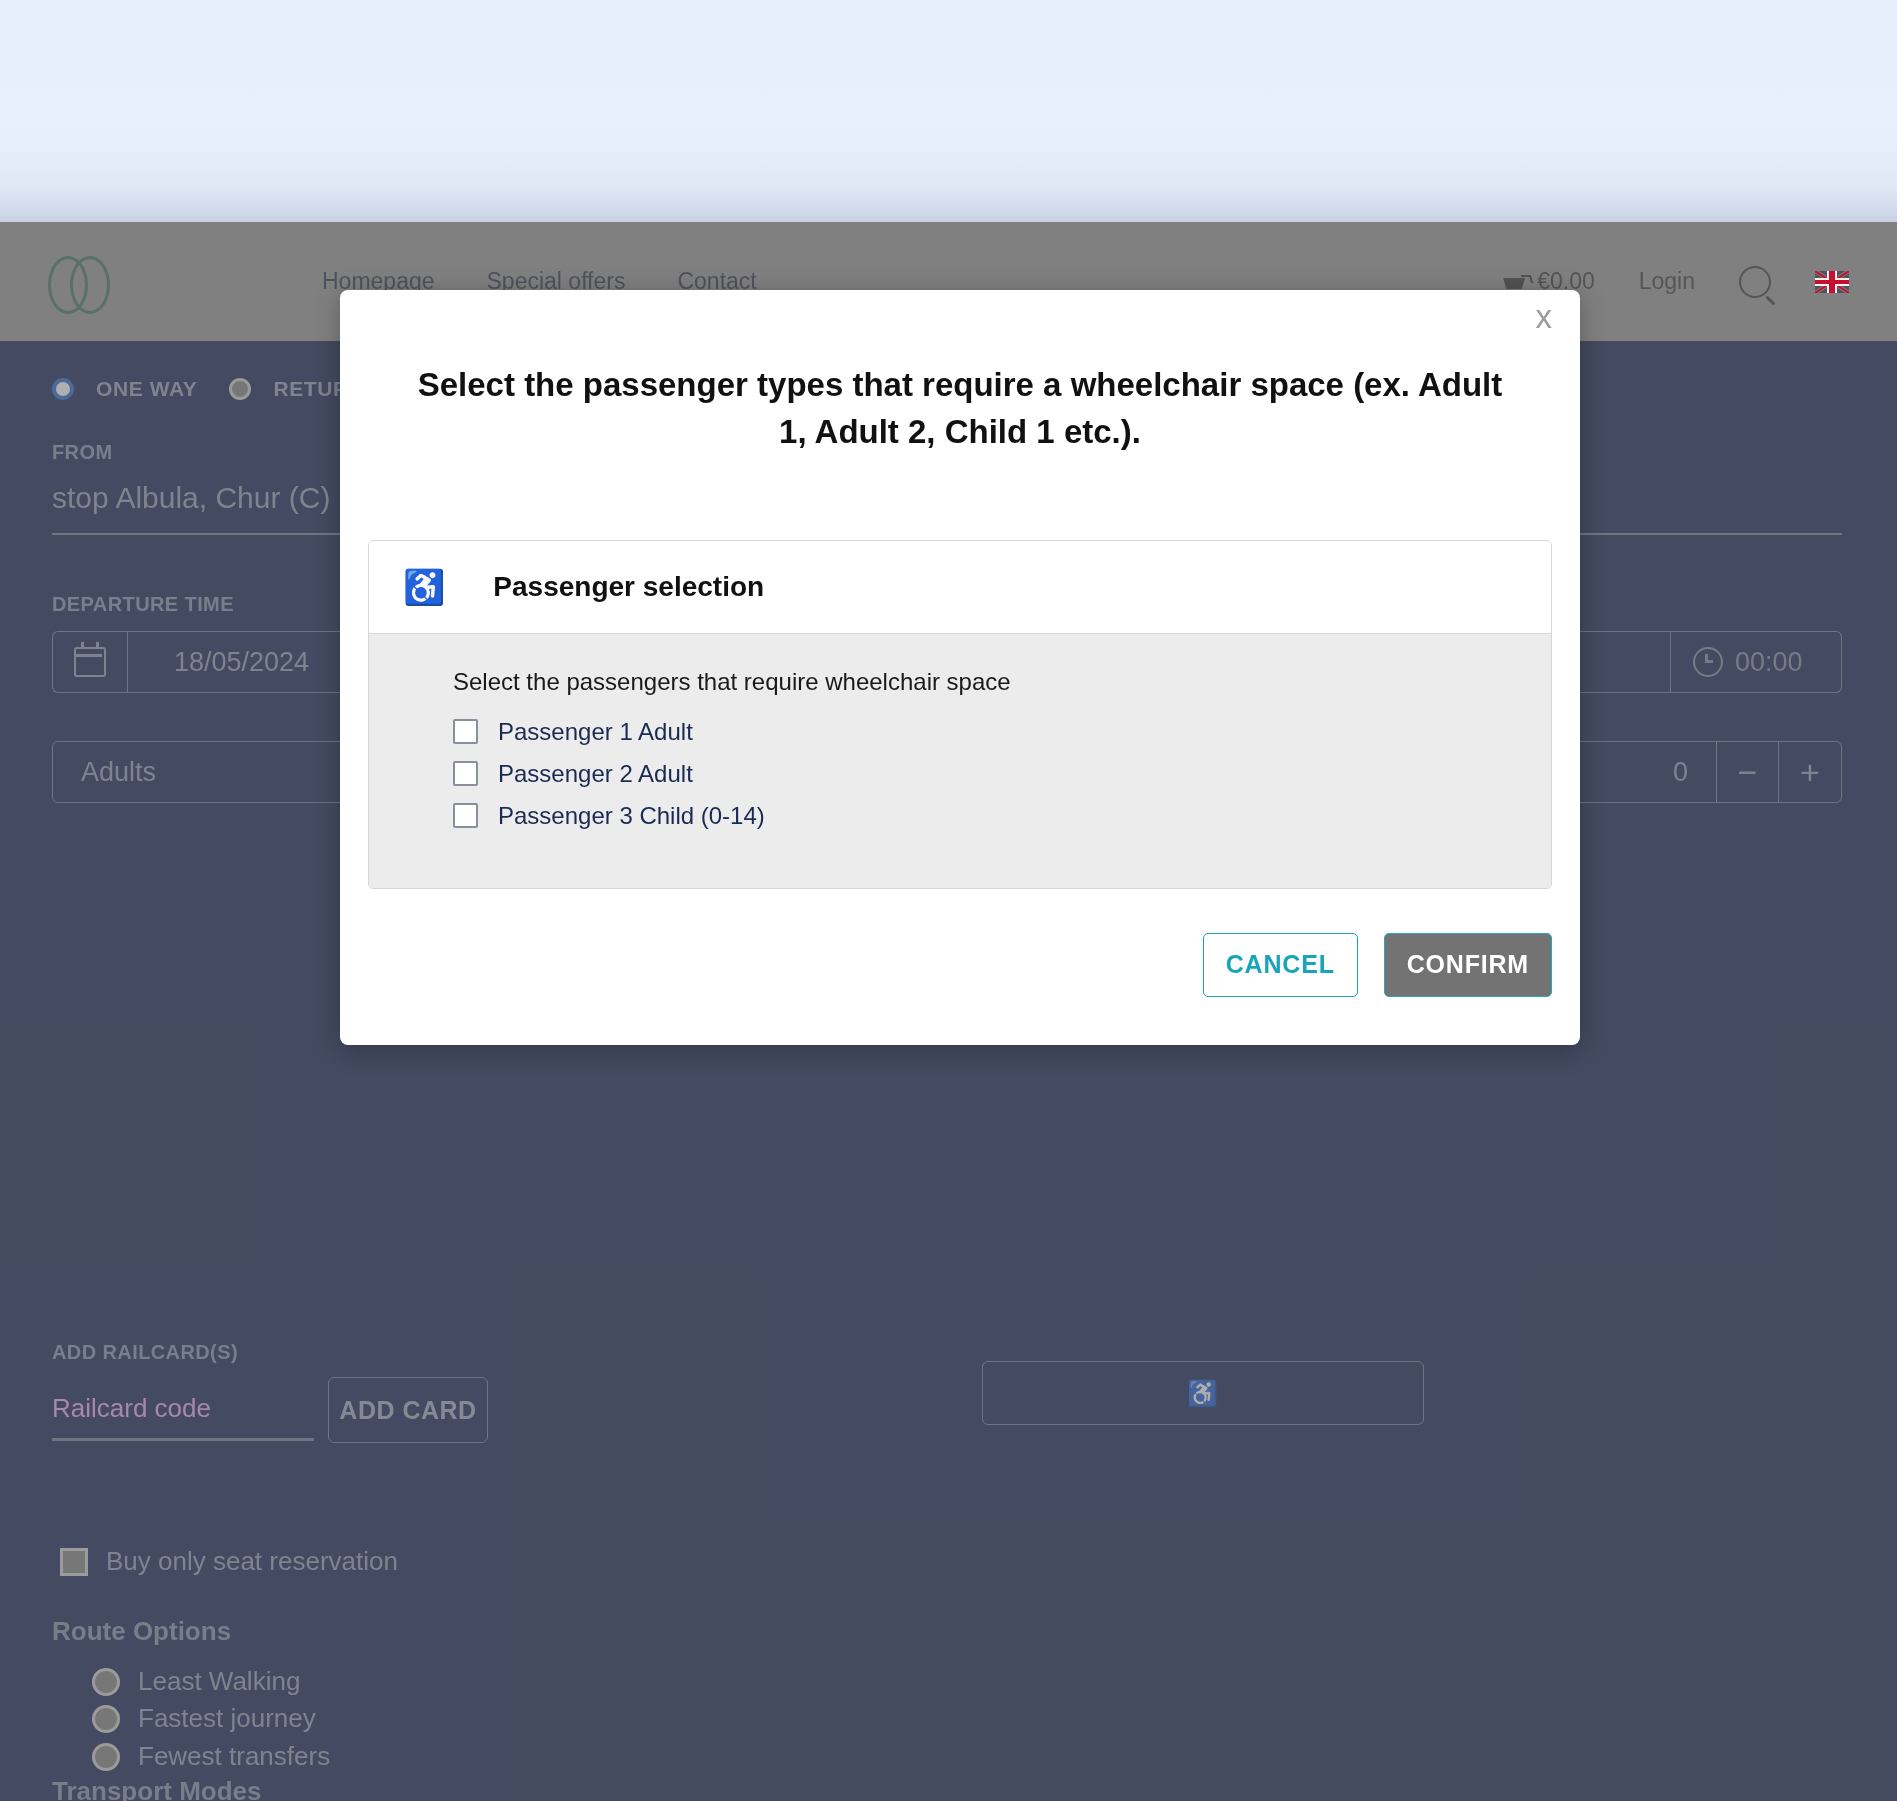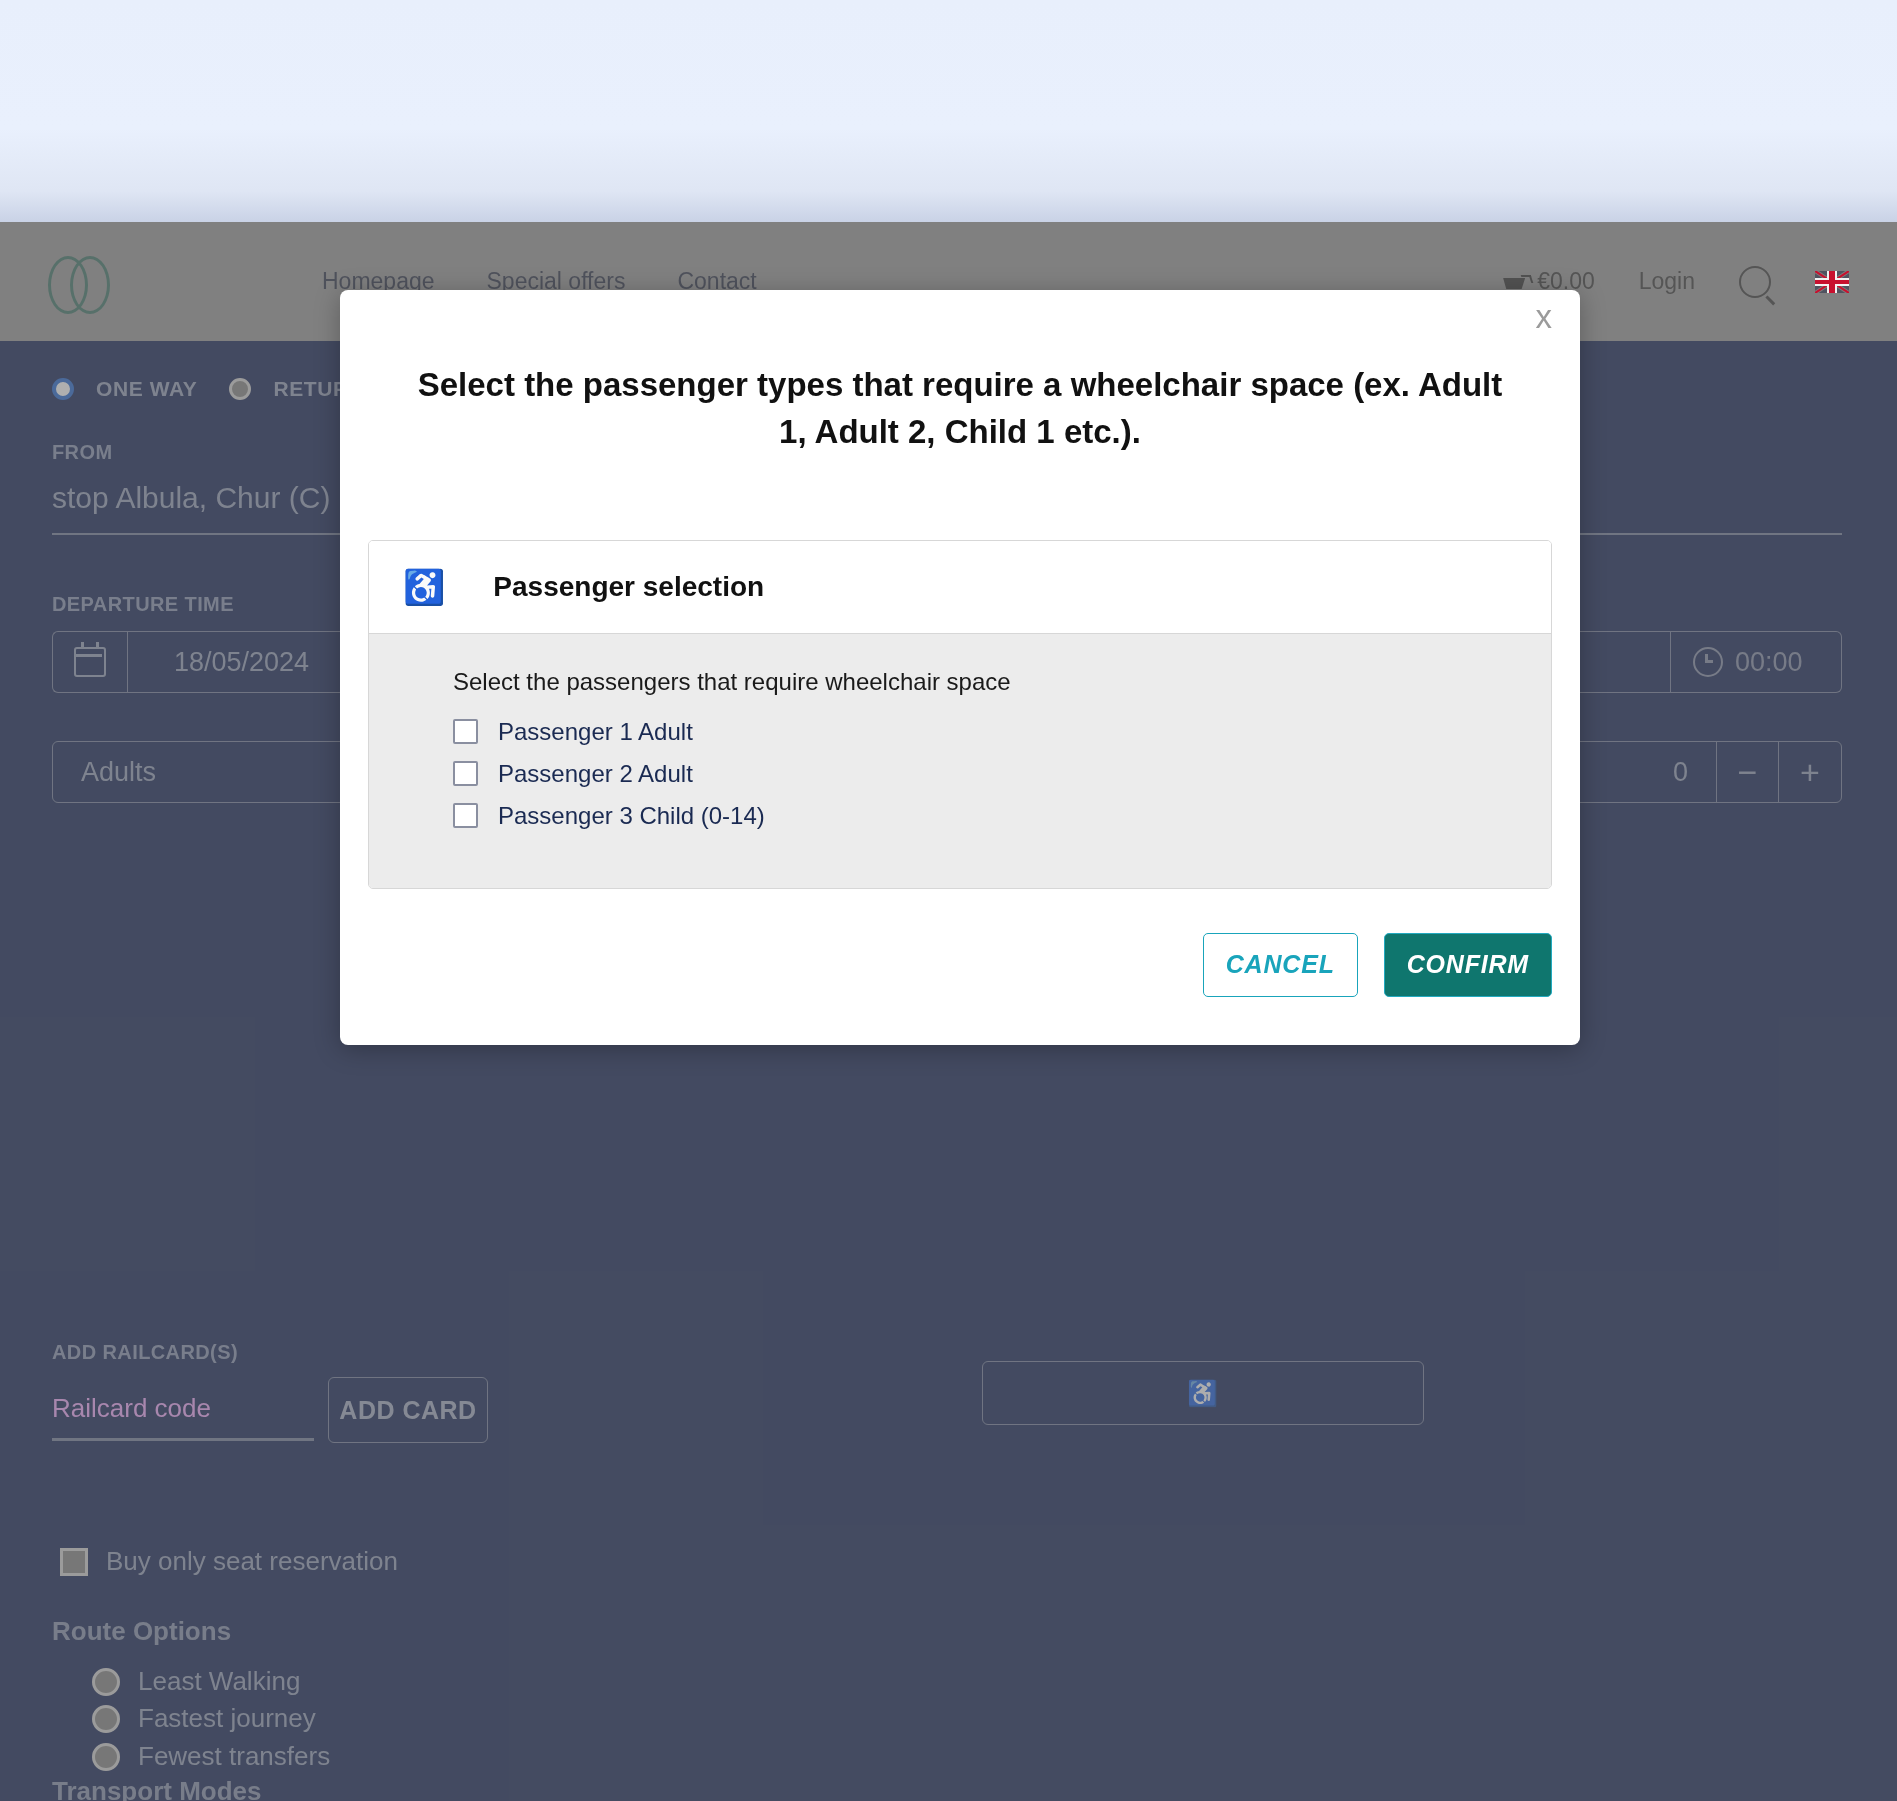--- a/index.html
+++ b/index.html
@@ -457,41 +457,40 @@
     background: #ffffff;
     border: 2px solid #8a8fa0;
     border-radius: 2px;
     flex: none;
   }
   .modal-actions {
     display: flex;
     justify-content: flex-end;
     gap: 26px;
     margin: 44px 28px 0 0;
-    font-style: italic;
   }
   .btn {
     height: 64px;
     min-width: 152px;
     border-radius: 5px;
     font-size: 25px;
     font-weight: bold;
     letter-spacing: .8px;
     display: flex; align-items: center; justify-content: center;
     cursor: pointer;
     box-sizing: border-box;
     padding: 0 22px;
   }
   .btn-cancel {
     background: #ffffff;
     border: 1px solid #19a4bb;
     color: #19a4bb;
   }
   .btn-confirm {
-    background: #0f766e;
+    background: #737373;
     border: 1px solid #22aac0;
     color: #ffffff;
   }
 </style>
 </head>
 <body>
 
 <div class="top-band"></div>
 
 <div class="page">

